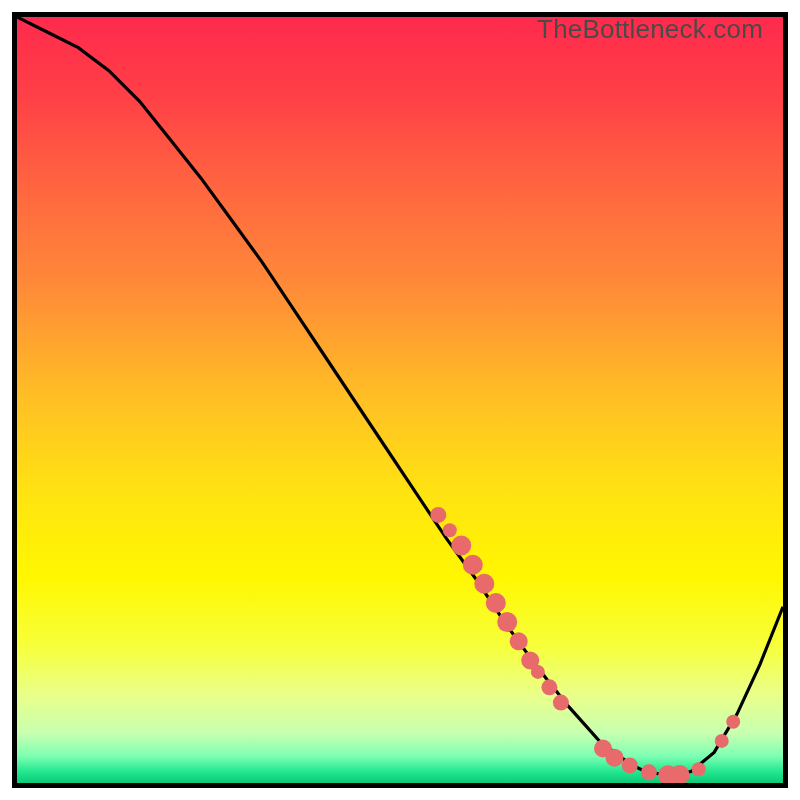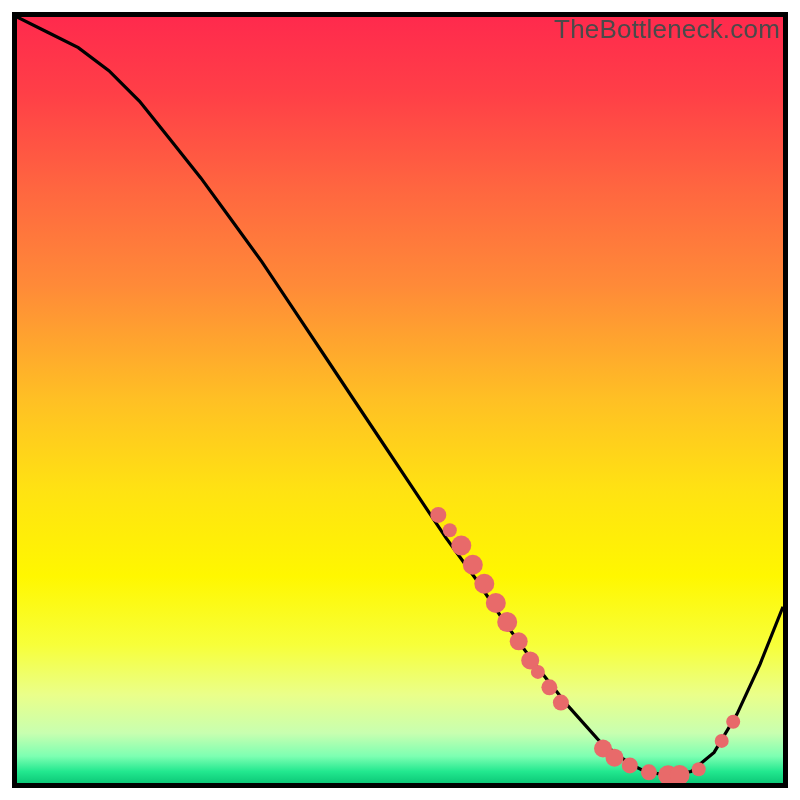--- a/index.html
+++ b/index.html
@@ -17,21 +17,21 @@
     top: 12px;
     width: 776px;
     height: 776px;
     border: 5px solid #000;
     box-sizing: border-box;
     overflow: hidden;
   }
   .watermark {
     position: absolute;
     top: 14px;
-    right: 20px;
+    right: 37px;
     font-size: 26px;
     font-weight: 500;
     color: #4a4a4a;
     letter-spacing: 0.2px;
   }
   svg {
     display: block;
     width: 100%;
     height: 100%;
   }

